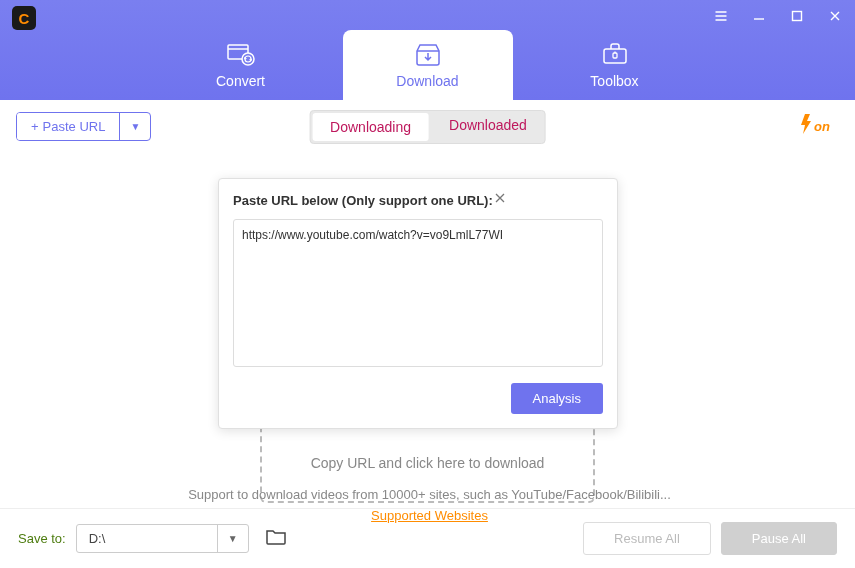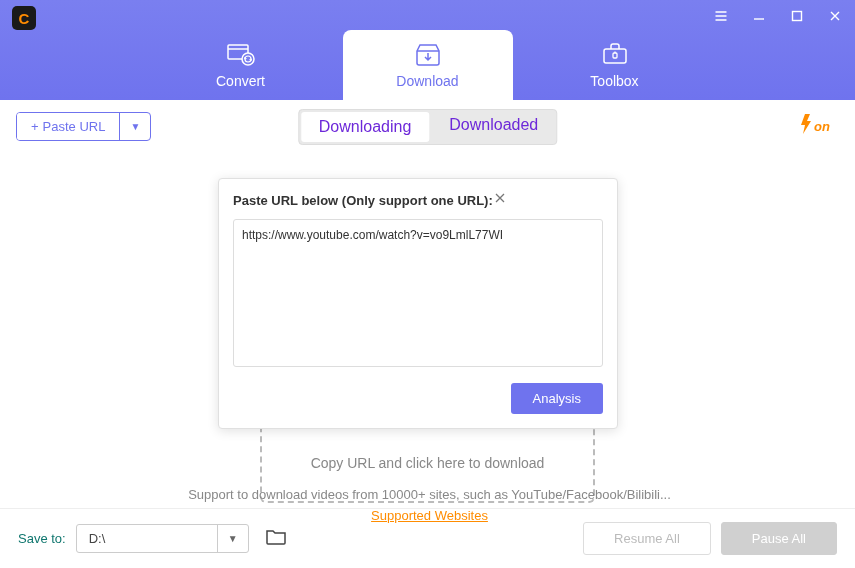--- a/index.html
+++ b/index.html
@@ -15,21 +15,21 @@
 .tab.active { background: #fff; border-radius: 8px 8px 0 0; color: #6f73ee; }
 .tab-icon { width: 30px; height: 26px; }
 .tab-label { font-size: 14px; }
 
 .toolbar { display: flex; align-items: center; padding: 12px 16px; gap: 10px; position: relative; }
 .paste-btn-group { display: flex; border: 1px solid #6f73ee; border-radius: 4px; overflow: hidden; }
 .paste-btn { padding: 6px 14px; color: #6f73ee; font-size: 13px; cursor: pointer; background: #fff; display: flex; align-items: center; gap: 4px; }
 .paste-dd { padding: 6px 10px; border-left: 1px solid #6f73ee; color: #6f73ee; cursor: pointer; font-size: 10px; display: flex; align-items: center; }
 
 .seg { position: absolute; left: 50%; transform: translateX(-50%); display: flex; border: 1px solid #ddd; border-radius: 4px; background: #e9e9e9; overflow: hidden; }
-.seg-item { padding: 6px 18px; font-size: 16px; cursor: pointer; color: #6d28d9; }
+.seg-item { padding: 6px 18px; font-size: 14px; cursor: pointer; color: #be185d; }
 .seg-item.active { background: #fff; border-radius: 3px; margin: 2px; }
 
 .fon-badge { position: absolute; right: 22px; color: #ff8c00; font-weight: bold; font-style: italic; font-size: 18px; }
 
 .main { position: relative; height: 370px; }
 .drop-zone { position: absolute; left: 260px; top: 50px; width: 335px; height: 300px; border: 2px dashed #bbb; border-radius: 6px; display: flex; flex-direction: column; align-items: center; justify-content: flex-end; padding-bottom: 30px; }
 .drop-text { color: #888; font-size: 14px; }
 
 .support-text { position: absolute; bottom: 0; left: 4px; right: 0; text-align: center; color: #888; font-size: 13px; }
 .supported-link { color: #ff8c00; text-decoration: underline; display: inline-block; margin-top: 6px; cursor: pointer; }
@@ -37,21 +37,21 @@
 .modal { position: absolute; top: 178px; left: 218px; width: 400px; background: #fff; border: 1px solid #e0e0e0; border-radius: 4px; box-shadow: 0 2px 12px rgba(0,0,0,0.12); z-index: 10; }
 .modal-head { display: flex; align-items: center; padding: 12px 14px 10px; }
 .modal-title { font-size: 13px; font-weight: bold; color: #333; }
 .modal-close { cursor: pointer; color: #777; }
 .modal-body { padding: 0 14px 12px; }
 .url-box { width: 100%; height: 148px; border: 1px solid #ddd; border-radius: 3px; padding: 8px; font-size: 12px; color: #333; resize: none; outline: none; font-family: inherit; }
 .modal-foot { display: flex; justify-content: flex-end; padding: 0 14px 14px; align-items: center; }
 .analysis-btn { background: #6f73ee; color: #fff; border: none; padding: 8px 22px; border-radius: 3px; font-size: 13px; cursor: pointer; }
 
 .footer { position: absolute; bottom: 0; left: 0; right: 0; height: 60px; border-top: 1px solid #eee; display: flex; align-items: center; padding: 0 18px; gap: 10px; }
-.save-label { font-size: 13px; color: #0f766e; }
+.save-label { font-size: 13px; color: #4d7c0f; }
 .save-select { display: flex; border: 1px solid #ccc; border-radius: 3px; }
 .save-path { padding: 6px 12px; width: 140px; font-size: 13px; color: #444; }
 .save-dd { padding: 6px 10px; border-left: 1px solid #ccc; font-size: 10px; color: #666; cursor: pointer; display: flex; align-items: center; }
 .folder-icon { margin-left: 6px; cursor: pointer; color: #444; }
 .footer-spacer { flex: 1; }
 .footer-btn { padding: 8px 30px; border: 1px solid #ddd; border-radius: 3px; color: #bbb; font-size: 13px; background: #fff; }
 .footer-btn.disabled-fill { background: #d0d0d0; border-color: #d0d0d0; color: #fff; }
 </style>
 </head>
 <body>

